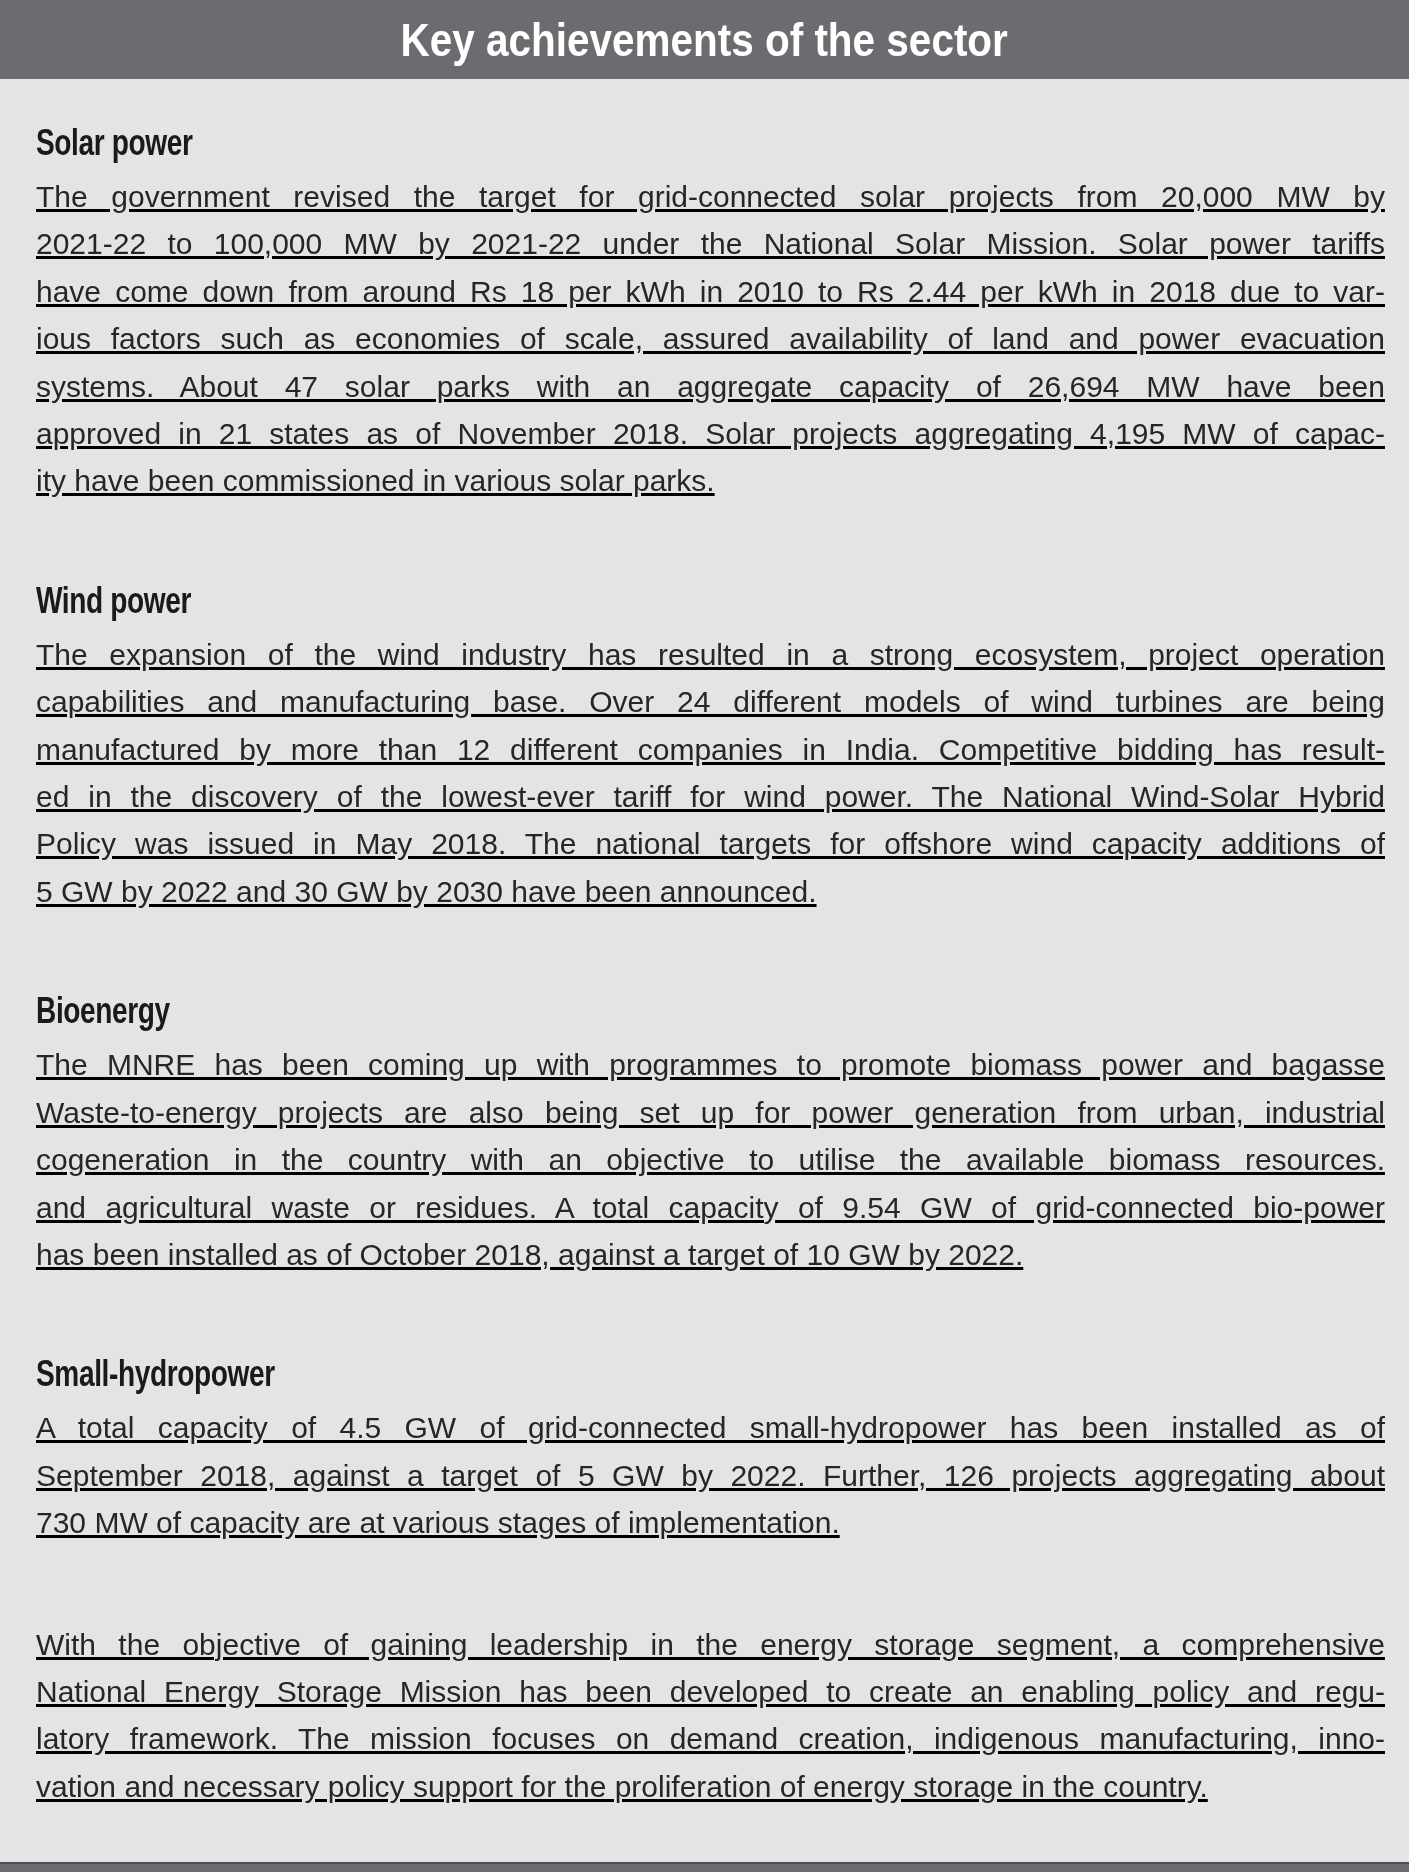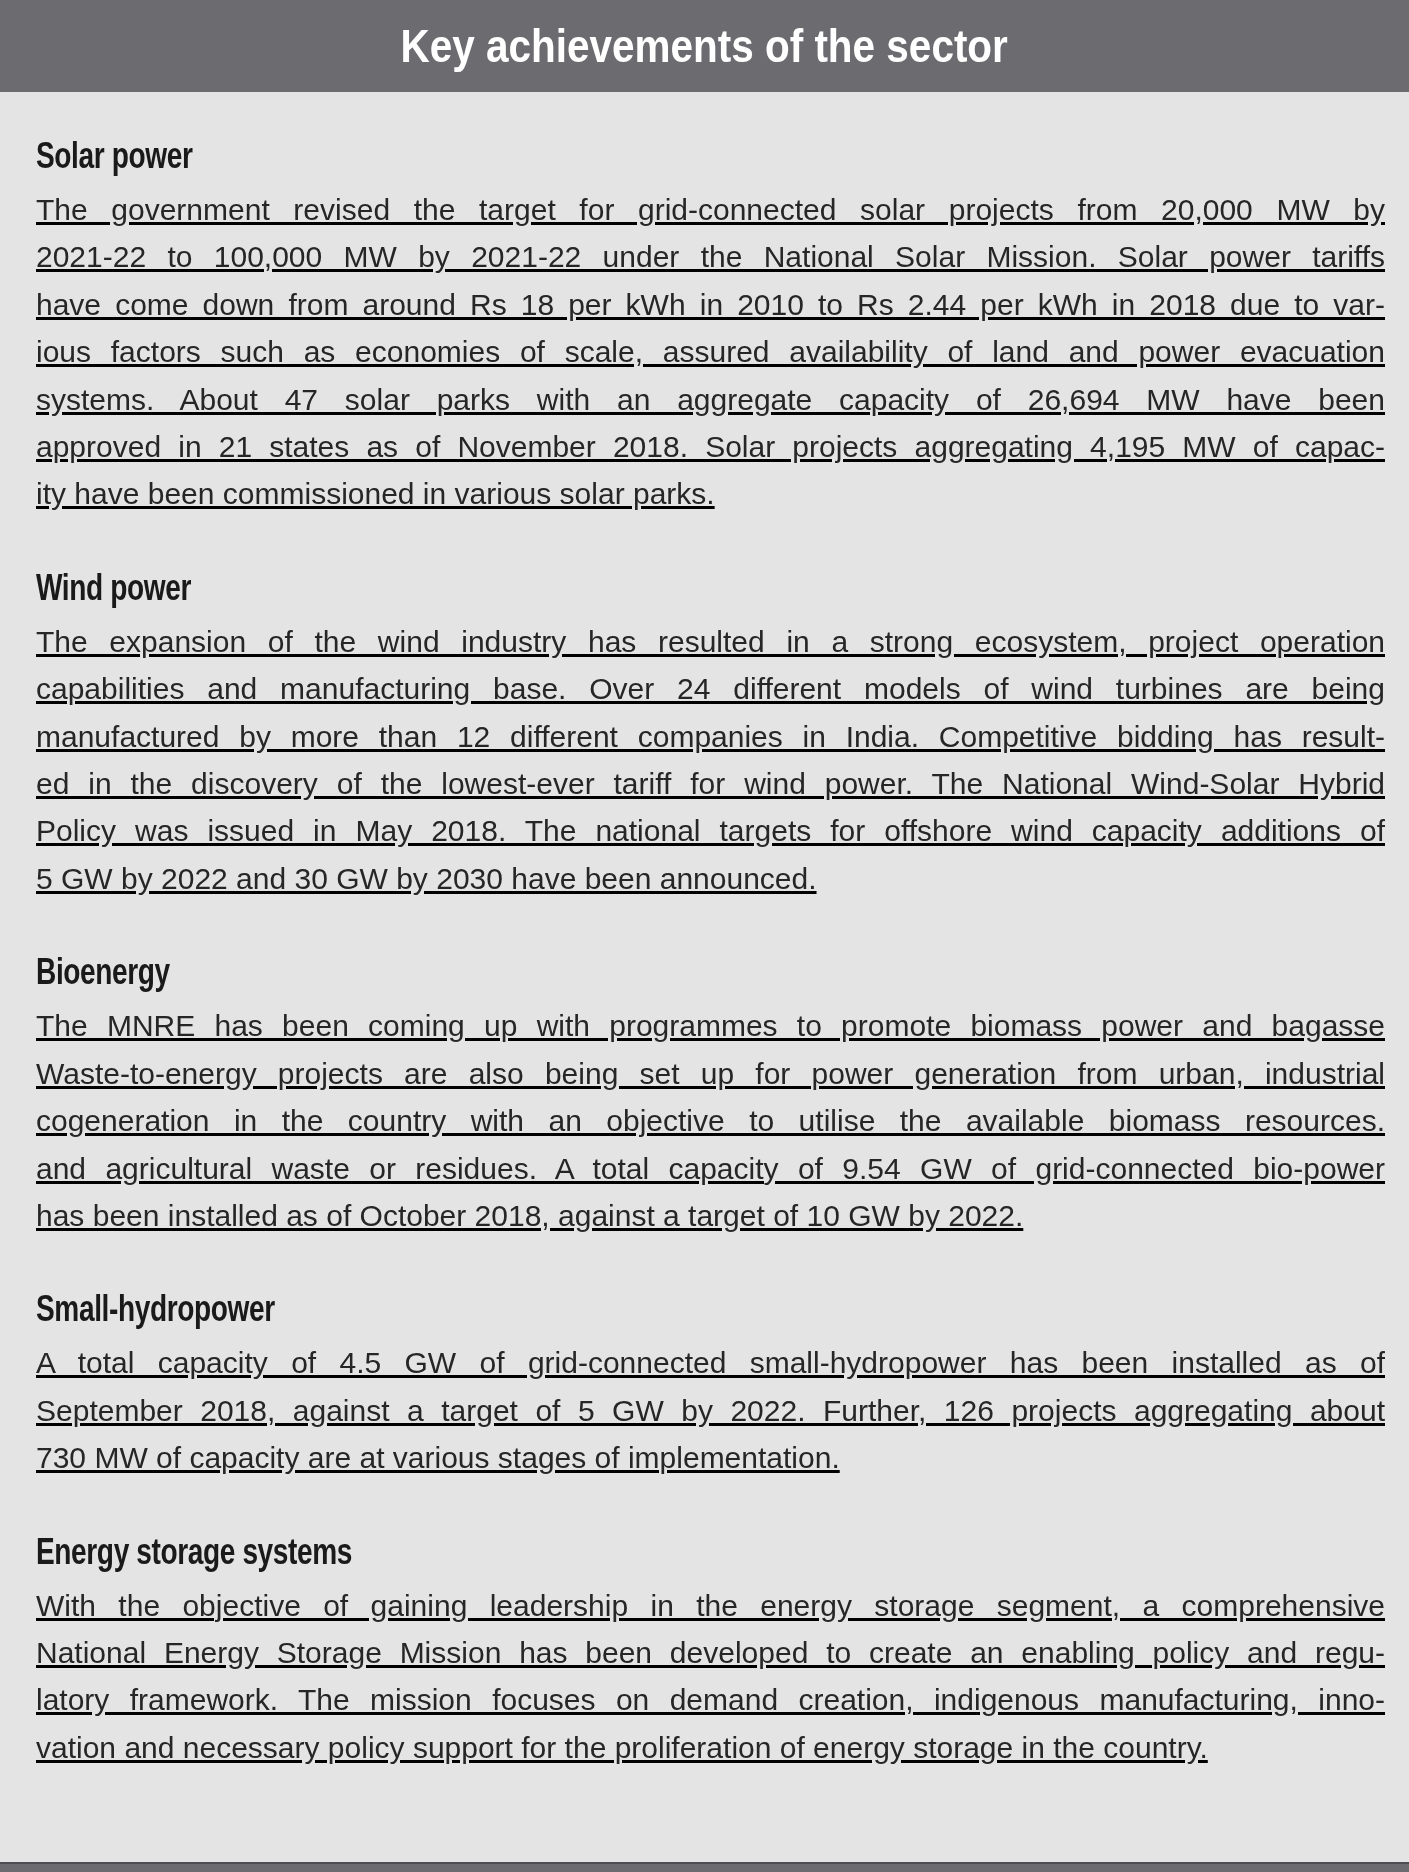--- a/index.html
+++ b/index.html
@@ -7,42 +7,42 @@
   .page {
     position: relative;
     width: 1409px;
     height: 1872px;
     margin: 0 auto;
     background: var(--page-bg, #e4e4e4);
     overflow: hidden;
     font-family: "Liberation Sans", "DejaVu Sans", sans-serif;
   }
   .title-bar {
-    height: 92px;
+    height: 79px;
     width: 100%;
     background: var(--bar-bg, #6c6c70);
     display: flex;
     align-items: center;
     justify-content: center;
   }
   .title-bar .title {
     color: var(--title-color, #ffffff);
     font-size: 46px;
     font-weight: bold;
     letter-spacing: 0px;
     transform: scaleX(0.88);
     transform-origin: center center;
     white-space: nowrap;
   }
   .content {
     padding: 42px 24px 0 36px;
     text-decoration: underline;
   }
   .section { display: block; }
-  .section + .section { margin-top: 48px; }
+  .section + .section { margin-top: 74px; }
   .section h2 {
     font-size: 36px;
     line-height: 44px;
     font-weight: bold;
     color: var(--heading-color, #1a1a1a);
     margin: 0 0 8px 0;
     white-space: nowrap;
   }
   .section h2 .h-inner {
     display: inline-block;
@@ -119,21 +119,20 @@
       </div>
       <div class="section">
         <h2><span class="h-inner">Small-hydropower</span></h2>
         <div class="para">
           <div class="line">A total capacity of 4.5 GW of grid-connected small-hydropower has been installed as of</div>
           <div class="line">September 2018, against a target of 5 GW by 2022. Further, 126 projects aggregating about</div>
           <div class="line last">730 MW of capacity are at various stages of implementation.</div>
         </div>
       </div>
       <div class="section">
-        <h2><span class="h-inner">Energy storage systems</span></h2>
         <div class="para">
           <div class="line">With the objective of gaining leadership in the energy storage segment, a comprehensive</div>
           <div class="line">National Energy Storage Mission has been developed to create an enabling policy and regu-</div>
           <div class="line">latory framework. The mission focuses on demand creation, indigenous manufacturing, inno-</div>
           <div class="line last">vation and necessary policy support for the proliferation of energy storage in the country.</div>
         </div>
       </div>
     </div>
 
   <div class="footer-bar"></div>

